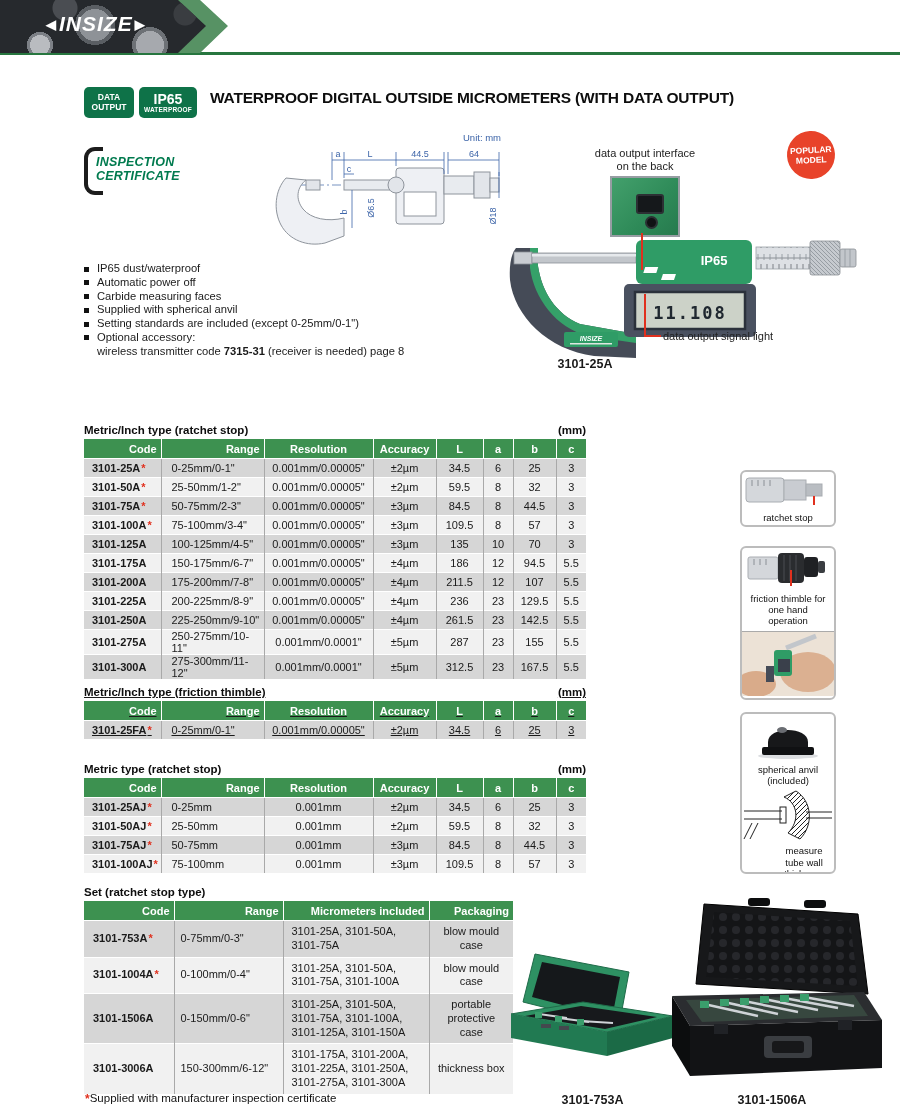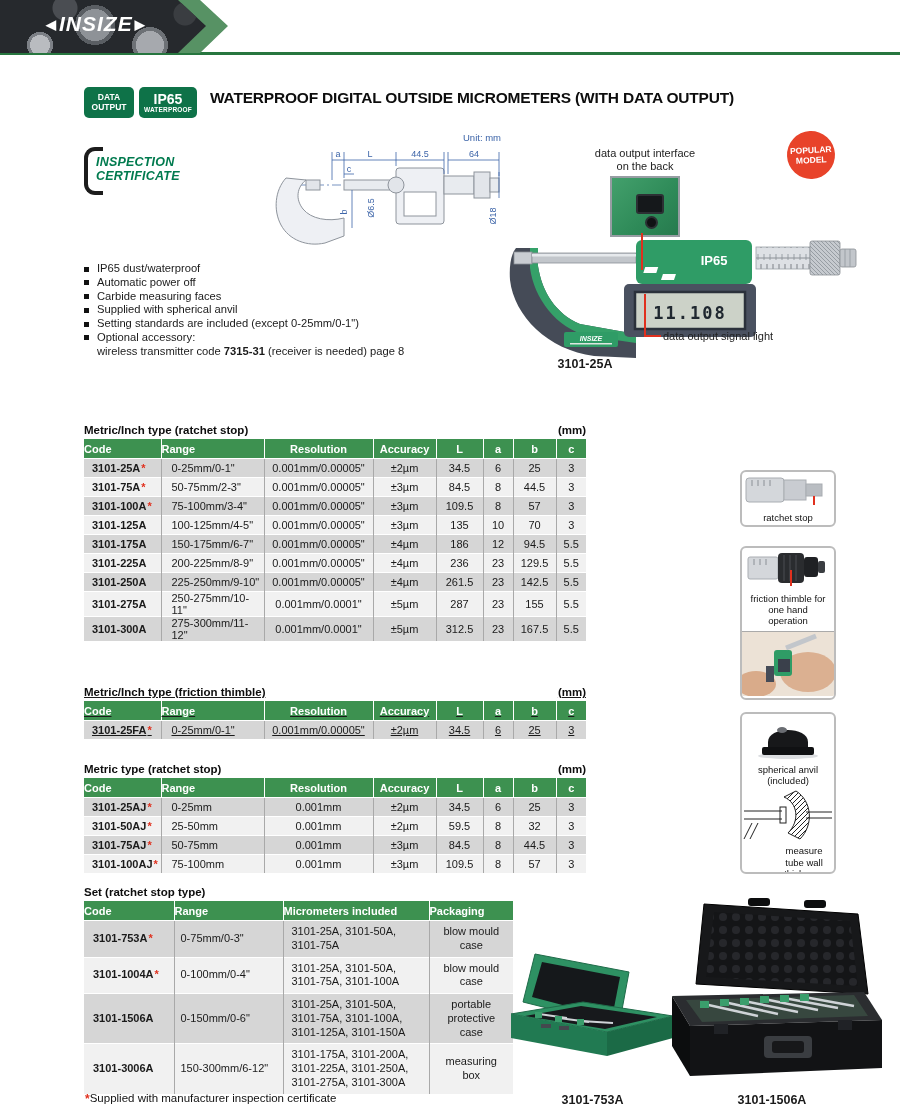--- a/index.html
+++ b/index.html
@@ -72,21 +72,21 @@
   .features li.cont::before{display:none;}
   .bold{font-weight:bold;}
 
   
   .tbl{position:absolute;}
   .tbl-caption{display:flex;justify-content:space-between;font-size:11.5px;font-weight:bold;
     margin-bottom:3px;color:#0d0d0d;gap:9px;}
   table{border-collapse:collapse;table-layout:fixed;font-size:11px;}
   th{background:#3d9150;color:#fff;font-weight:bold;height:19px;border-right:1.5px solid #fff;
      text-align:center;padding:0 4px;}
-  th.ta-l{text-align:left;padding-left:0;}
+  th.ta-l{text-align:right;padding-left:0;}
   th:last-child{border-right:none;}
   td{text-align:center;height:18px;padding:0 3px;border-right:1px solid #a9a9a9;border-top:1.5px solid #fff;
      color:#1a1a1a;overflow:hidden;}
   td:last-child{border-right:none;}
   tbody tr:nth-child(odd) td{background:#d6d6d6;}
   tbody tr:nth-child(even) td{background:#f1f1f1;}
   td.code{font-weight:bold;text-align:left;padding-left:8px;white-space:nowrap;}
   td.range{text-align:left;padding-left:10px;}
   .star{color:#e0301e;font-weight:bold;margin-left:1px;}
   #t1{left:84px;top:424px;width:502px;}
@@ -296,20 +296,30 @@
             <td class="code">3101-25A<span class="star">*</span></td>
             <td class="range">0-25mm/0-1"</td>
             <td>0.001mm/0.00005"</td>
             <td>±2µm</td>
             <td>34.5</td>
             <td>6</td>
             <td>25</td>
             <td>3</td>
           </tr>
           <tr>
+            <td class="code">3101-50A<span class="star">*</span></td>
+            <td class="range">25-50mm/1-2"</td>
+            <td>0.001mm/0.00005"</td>
+            <td>±2µm</td>
+            <td>59.5</td>
+            <td>8</td>
+            <td>32</td>
+            <td>3</td>
+          </tr>
+          <tr>
             <td class="code">3101-75A<span class="star">*</span></td>
             <td class="range">50-75mm/2-3"</td>
             <td>0.001mm/0.00005"</td>
             <td>±3µm</td>
             <td>84.5</td>
             <td>8</td>
             <td>44.5</td>
             <td>3</td>
           </tr>
           <tr>
@@ -333,20 +343,30 @@
             <td>3</td>
           </tr>
           <tr>
             <td class="code">3101-175A</td>
             <td class="range">150-175mm/6-7"</td>
             <td>0.001mm/0.00005"</td>
             <td>±4µm</td>
             <td>186</td>
             <td>12</td>
             <td>94.5</td>
+            <td>5.5</td>
+          </tr>
+          <tr>
+            <td class="code">3101-200A</td>
+            <td class="range">175-200mm/7-8"</td>
+            <td>0.001mm/0.00005"</td>
+            <td>±4µm</td>
+            <td>211.5</td>
+            <td>12</td>
+            <td>107</td>
             <td>5.5</td>
           </tr>
           <tr>
             <td class="code">3101-225A</td>
             <td class="range">200-225mm/8-9"</td>
             <td>0.001mm/0.00005"</td>
             <td>±4µm</td>
             <td>236</td>
             <td>23</td>
             <td>129.5</td>
@@ -538,21 +558,21 @@
           <tr>
             <td class="code">3101-1506A</td>
             <td class="range">0-150mm/0-6"</td>
             <td class="mics">3101-25A, 3101-50A, 3101-75A, 3101-100A, 3101-125A, 3101-150A</td>
             <td class="pack">portable protective case</td>
           </tr>
           <tr>
             <td class="code">3101-3006A</td>
             <td class="range">150-300mm/6-12"</td>
             <td class="mics">3101-175A, 3101-200A, 3101-225A, 3101-250A, 3101-275A, 3101-300A</td>
-            <td class="pack">measuring box</td>
+            <td class="pack">thickness box</td>
           </tr>
         </tbody>
       </table>
   </section>
 
   <div class="sbox" id="sb1">
     <svg width="92" height="36" viewBox="0 0 92 36">
       <rect x="4" y="6" width="38" height="24" rx="3" fill="#d4d7db" stroke="#a9adb2"></rect>
       <line x1="10" y1="8" x2="10" y2="14" stroke="#8b9096"></line>
         <line x1="16" y1="8" x2="16" y2="14" stroke="#8b9096"></line>

